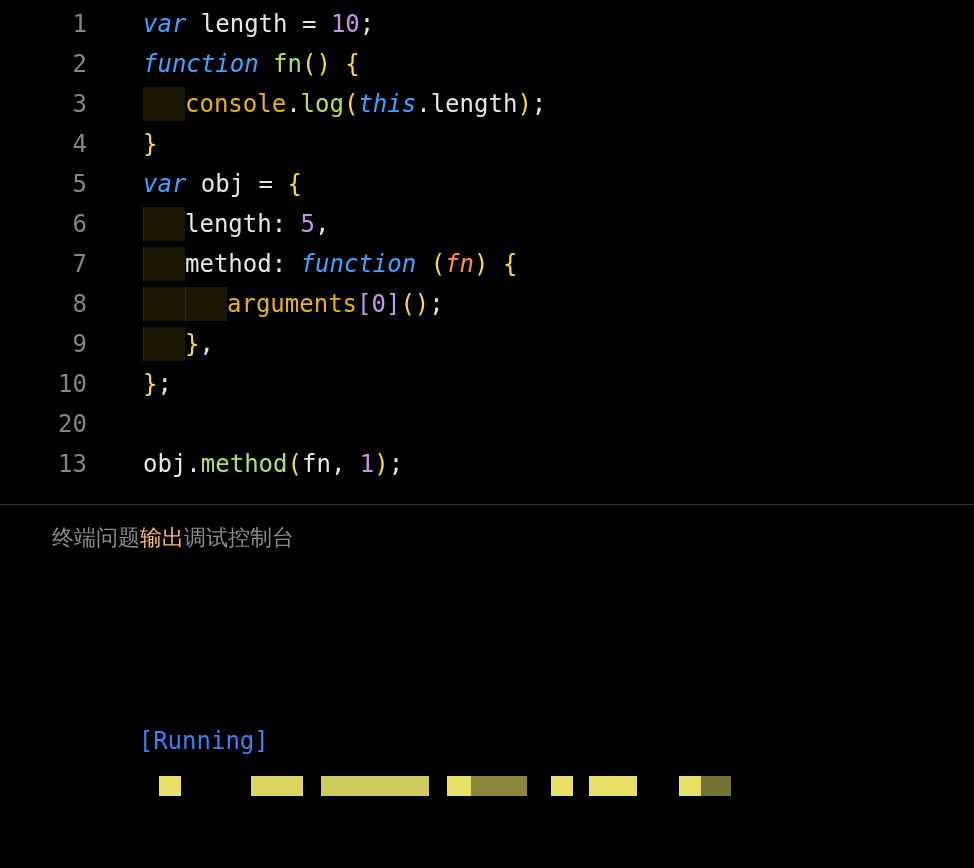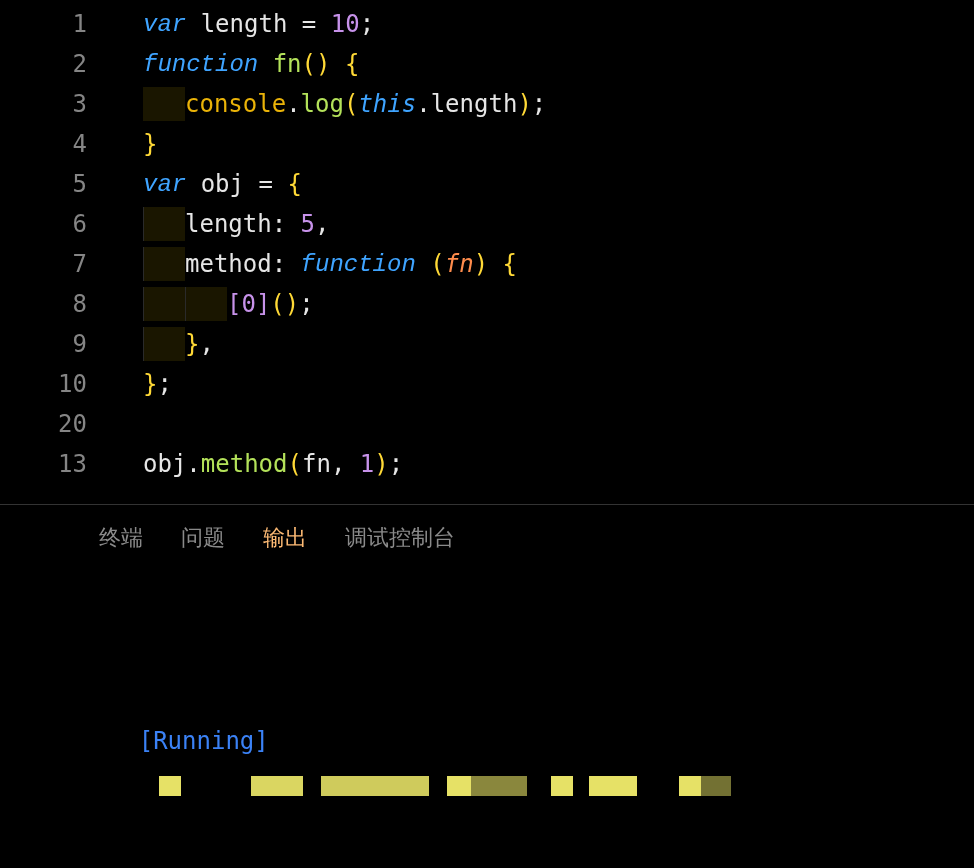--- a/index.html
+++ b/index.html
@@ -32,47 +32,45 @@
     display: flex;
     align-items: center;
   }
   .code span { white-space: pre; }
   .highlight-box {
     background: #1a1600;
     display: inline-block;
     height: 34px;
   }
 
-  .tok-keyword   { color: #3fa4ff; font-style: italic; font-family: Liberation Mono, monospace; }
+  .tok-keyword   { color: #3fa4ff; font-style: italic; }
   .tok-funcdecl  { color: #b4e25a; }
   .tok-funccall  { color: #b4e25a; }
   .tok-ident     { color: #e6e6e6; }
   .tok-prop      { color: #e6e6e6; }
   .tok-number    { color: #c792ea; }
   .tok-paren     { color: #ffd936; }
   .tok-brace     { color: #ffd936; }
   .tok-bracket   { color: #c792ea; }
   .tok-punct     { color: #e6e6e6; }
   .tok-this      { color: #3fa4ff; font-style: italic; }
   .tok-param     { color: #ff8c4c; font-style: italic; }
   .tok-obj       { color: #eab308; }
 
   .panel {
     border-top: 1px solid #333;
     margin-top: 20px;
     padding-top: 18px;
   }
   .tabs {
     display: flex;
-    gap: 38px;
     padding-left: 52px;
     font-size: 22px;
     color: #8a8a8a;
     font-family: -apple-system, "PingFang SC", "Microsoft YaHei", sans-serif;
-    margin-left: 47px;
   }
   .tab { cursor: pointer; }
   .tab.active { color: #fdba74; }
 
   .output {
     padding-left: 52px;
     padding-top: 34px;
     font-size: 24px;
     line-height: 44px;
     white-space: pre;
@@ -183,20 +181,21 @@
       <span class="tok-brace"> {</span>
     </div>
   </div>
 
   <div class="line">
     <div class="gutter">8</div>
     <div class="code">
       <span style="width:28px;"></span>
       <span class="highlight-box" style="width:42px;border-left:1px solid #2a2a2a;"></span>
       <span class="highlight-box" style="width:42px;border-left:1px solid #2a2a2a;"></span>
+      <span class="tok-obj">arguments</span>
       <span class="tok-bracket">[</span>
       <span class="tok-number">0</span>
       <span class="tok-bracket">]</span>
       <span class="tok-paren">()</span>
       <span class="tok-punct">;</span>
     </div>
   </div>
 
   <div class="line">
     <div class="gutter">9</div>

